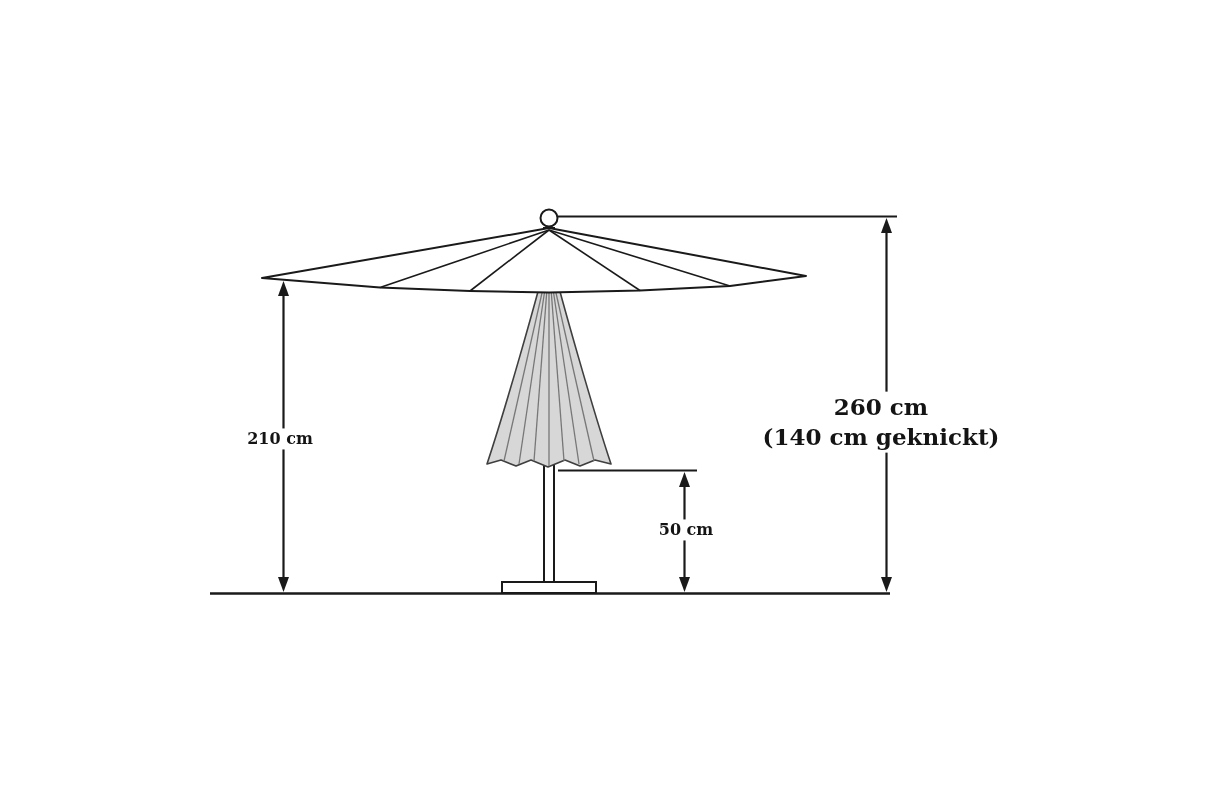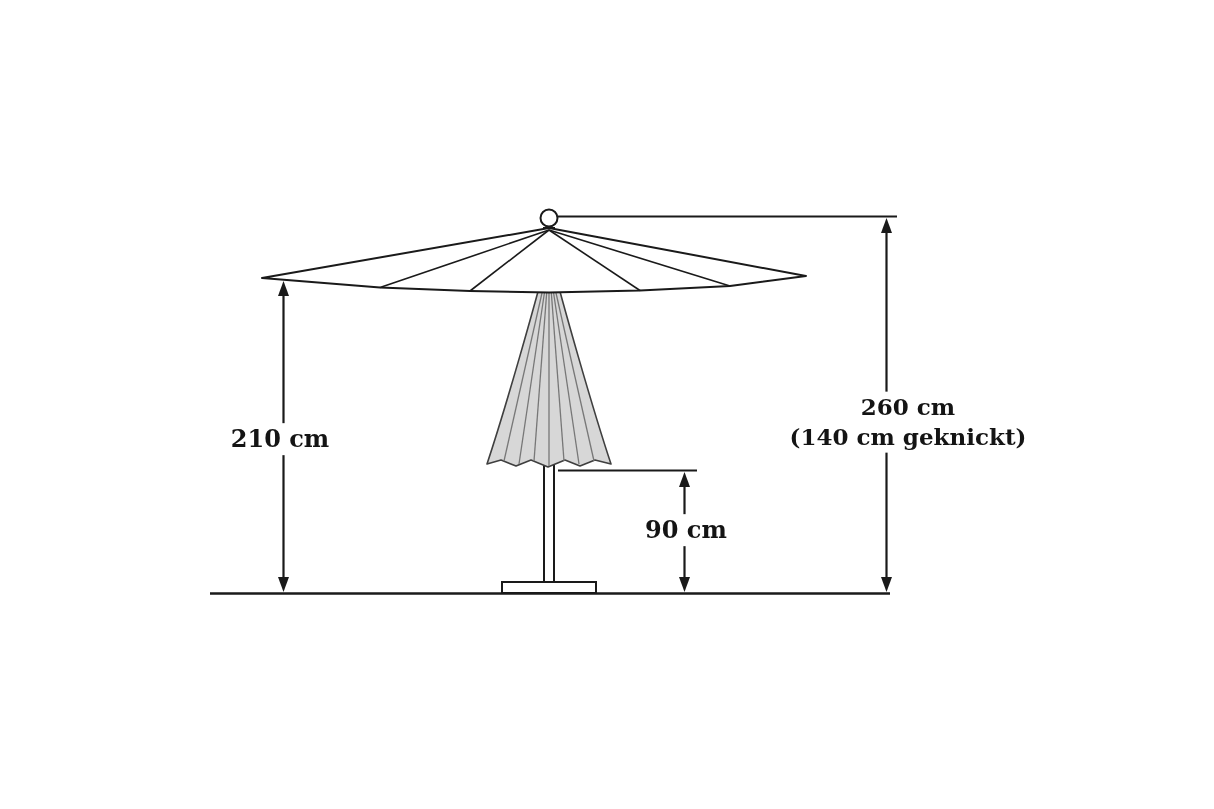--- a/index.html
+++ b/index.html
@@ -18,21 +18,21 @@
   .stage svg {
     position: absolute;
     left: 0;
     top: 0;
   }
   .dim-label {
     position: absolute;
     transform: translate(-50%, -50%);
     font-family: "DejaVu Serif", serif;
     font-weight: 600;
-    font-size: 24px;
+    font-size: 16px;
     color: #141414;
     background: #ffffff;
     padding: 0 5px;
     white-space: nowrap;
     text-align: center;
     line-height: 1.32;
   }
   .dim-label.multiline {
     font-size: 23px;
   }
@@ -94,20 +94,20 @@
 
     <g fill="#1a1a1a" stroke="none">
       <line x1="684.5" y1="485" x2="684.5" y2="579" stroke="#1a1a1a" stroke-width="2.2"></line>
       <polygon points="684.5,472 679,487 690,487"></polygon>
       <polygon points="684.5,592 679,577 690,577"></polygon>
     </g>
   </svg>
 
   <div class="dim-label" style="left:280px; top:439px;">210 cm</div>
 
-  <div class="dim-label multiline" style="left:908px; top:422px;">
+  <div class="dim-label multiline" style="left:881px; top:422px;">
     <div>260 cm</div>
     <div>(140 cm geknickt)</div>
   </div>
 
-  <div class="dim-label" style="left:686px; top:530px;">90 cm</div>
+  <div class="dim-label" style="left:686px; top:530px;">50 cm</div>
 
 </div>
 
 </body></html>

